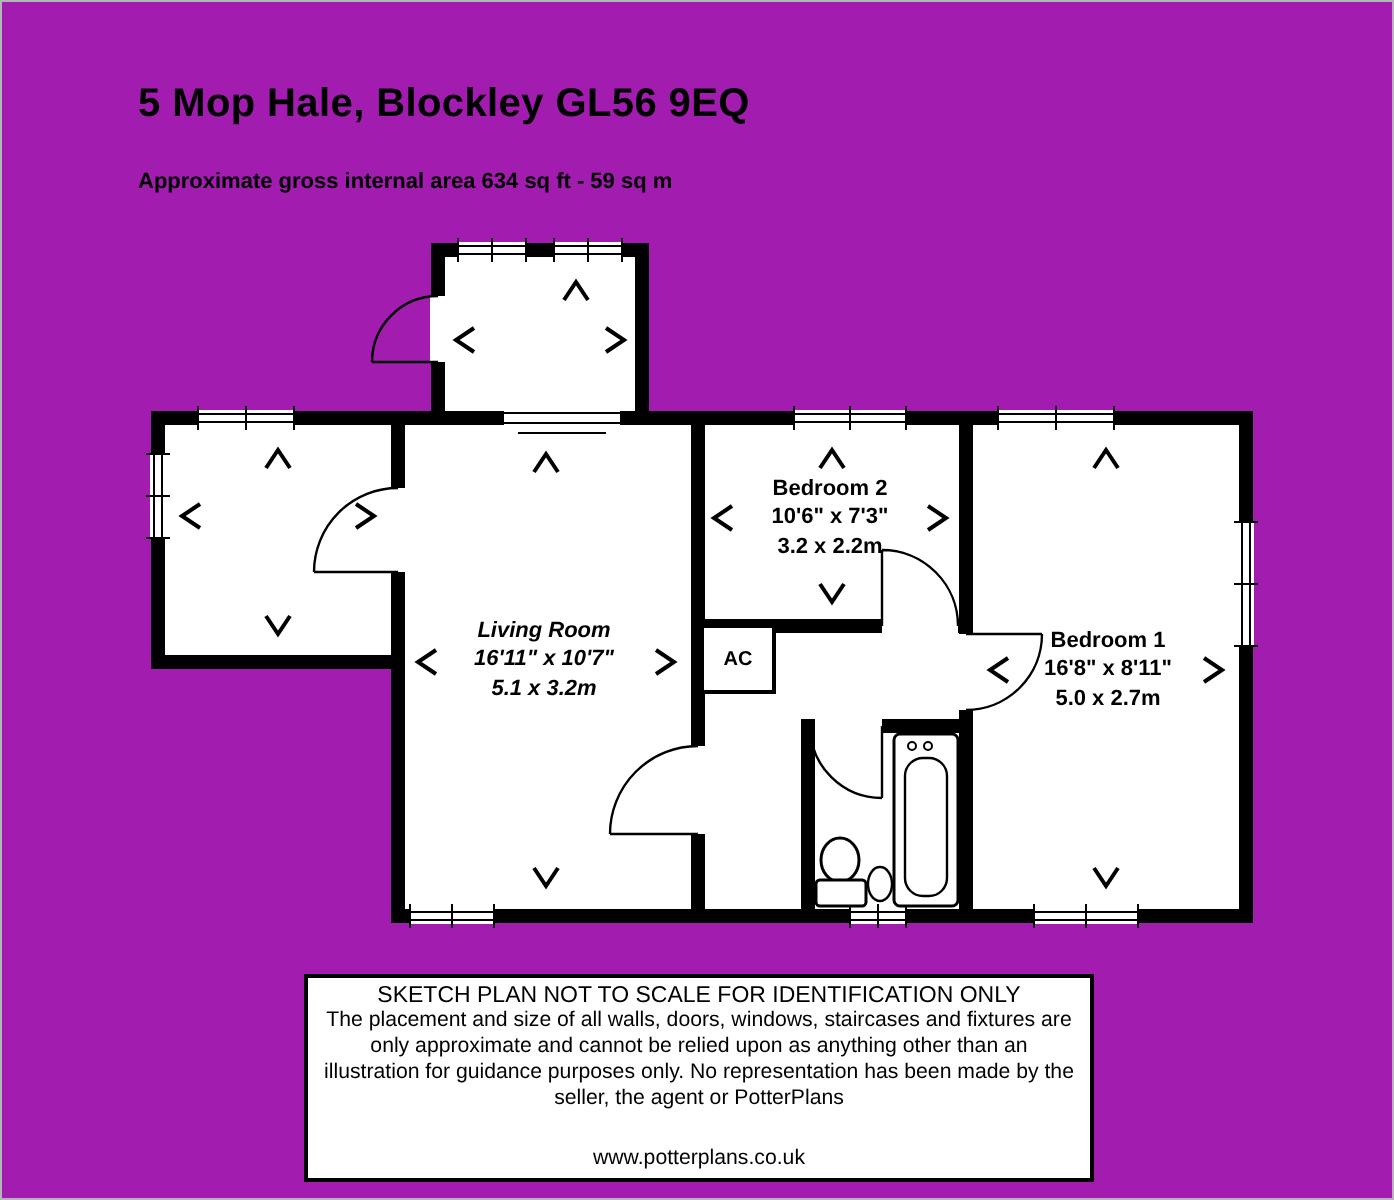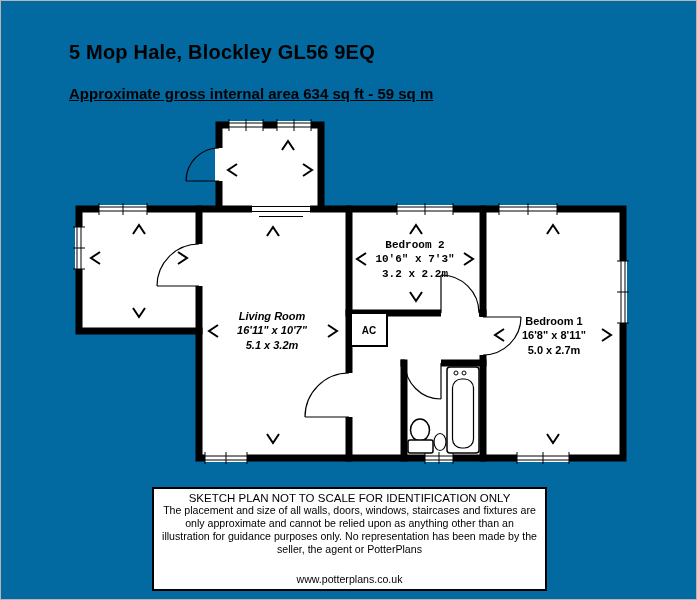--- a/index.html
+++ b/index.html
@@ -1,24 +1,24 @@
 <!DOCTYPE html>
 <html><head>
 <meta charset="utf-8">
 <style>
   * { margin:0; padding:0; box-sizing:border-box; }
   html,body { background:#fff; }
   .page {
-    position:relative; width:697px; height:600px; background:#0369a1;
+    position:relative; width:697px; height:600px; background:#a21caf;
     border:1px solid #b5b5b5; overflow:hidden;
     font-family:"Liberation Sans", sans-serif; color:#000;
   }
   .plan-svg { position:absolute; left:0; top:0; }
   .page-title { position:absolute; left:68px; top:40px; font-size:20px; font-weight:bold; letter-spacing:.2px; }
-  .page-subtitle { position:absolute; left:68px; top:84px; font-size:15px; font-weight:bold;text-decoration:underline; }
+  .page-subtitle { position:absolute; left:68px; top:84px; font-size:11px; font-weight:bold; }
   .room-label {
     position:absolute; transform:translate(-50%,-50%); text-align:center;
     font-size:11px; font-weight:bold; line-height:1.3; white-space:nowrap;
   }
   .ac-label { position:absolute; transform:translate(-50%,-50%); font-size:10px; font-weight:bold; }
   .disclaimer {
     position:absolute; left:151px; top:486px; width:395px;
     border:2px solid #000; padding:3px 8px 4px; text-align:center; background:#fff;
   }
   .disclaimer-heading { font-size:11.5px; }
@@ -210,21 +210,21 @@
   </svg>
 
 
 
   <div class="room-label" style="left:271px; top:329px;font-style:italic;">
     <div>Living Room</div>
     <div>16'11" x 10'7"</div>
     <div>5.1 x 3.2m</div>
   </div>
 
-  <div class="room-label" style="left:414px; top:258px;font-family:Liberation Mono, monospace;">
+  <div class="room-label" style="left:414px; top:258px;">
     <div>Bedroom 2</div>
     <div>10'6" x 7'3"</div>
     <div>3.2 x 2.2m</div>
   </div>
 
   <div class="room-label" style="left:553px; top:334px;">
     <div>Bedroom 1</div>
     <div>16'8" x 8'11"</div>
     <div>5.0 x 2.7m</div>
   </div>

